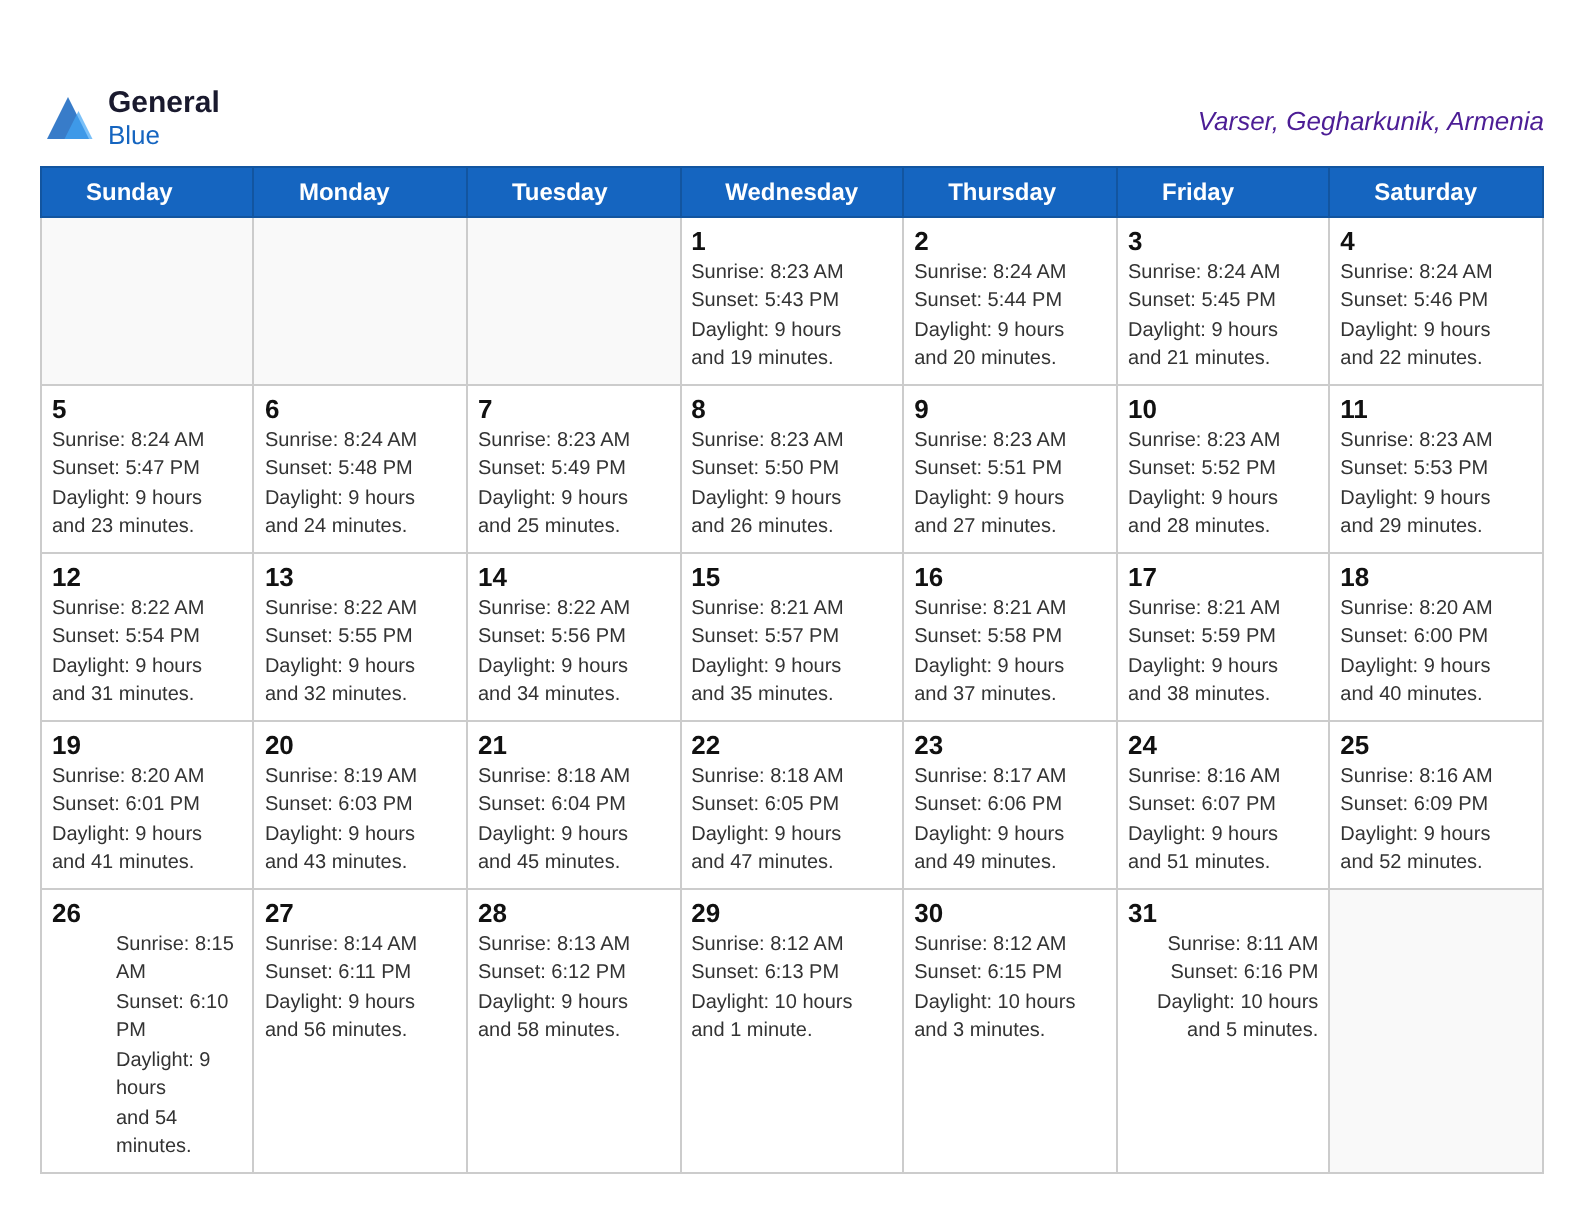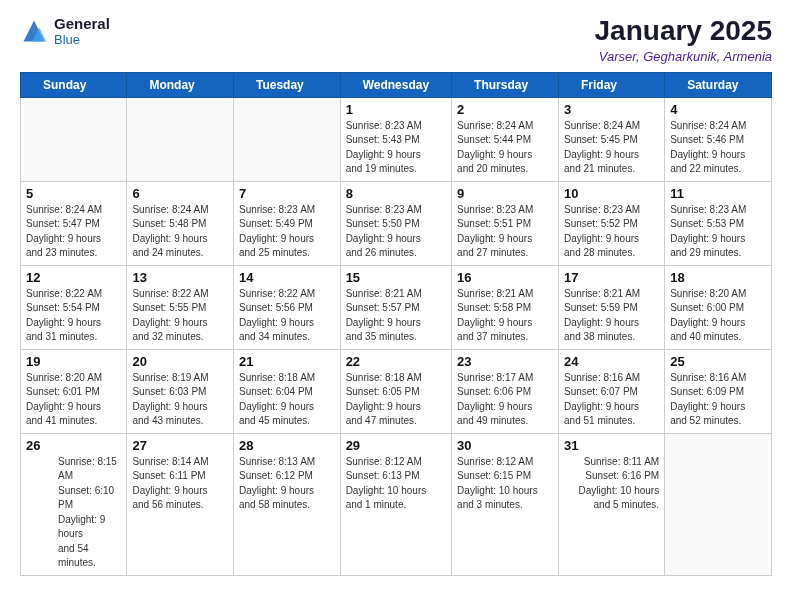--- a/index.html
+++ b/index.html
@@ -11,22 +11,23 @@
       overflow: hidden;
     }
     .page {
       width: 792px;
       background: #fff;
       padding: 16px 20px 12px 20px;
     }
     .header-top {
       display: flex;
       justify-content: space-between;
-      align-items: flex-start;
+      align-items: center;
       margin-bottom: 4px;
+      margin-top: 28px;
     }
     .logo {
       display: flex;
       align-items: center;
       gap: 6px;
     }
     .logo-text {
       display: flex;
       flex-direction: column;
       line-height: 1.1;
@@ -109,21 +110,20 @@
       <svg class="logo-icon" viewBox="0 0 32 32" xmlns="http://www.w3.org/2000/svg">
         <polygon points="4,28 16,4 28,28" fill="#1565c0" opacity="0.85"></polygon>
         <polygon points="14,28 22,12 30,28" fill="#42a5f5" opacity="0.7"></polygon>
       </svg>
       <div class="logo-text">
         <span class="logo-general">General</span>
         <span class="logo-blue">Blue</span>
       </div>
     </div>
     <div class="title-block">
-      <div class="cal-title">January 2025</div>
       <div class="cal-subtitle">Varser, Gegharkunik, Armenia</div>
     </div>
   </div>
 
   <table class="calendar">
     <thead>
       <tr>
         <th>Sunday</th>
         <th>Monday</th>
         <th>Tuesday</th>

